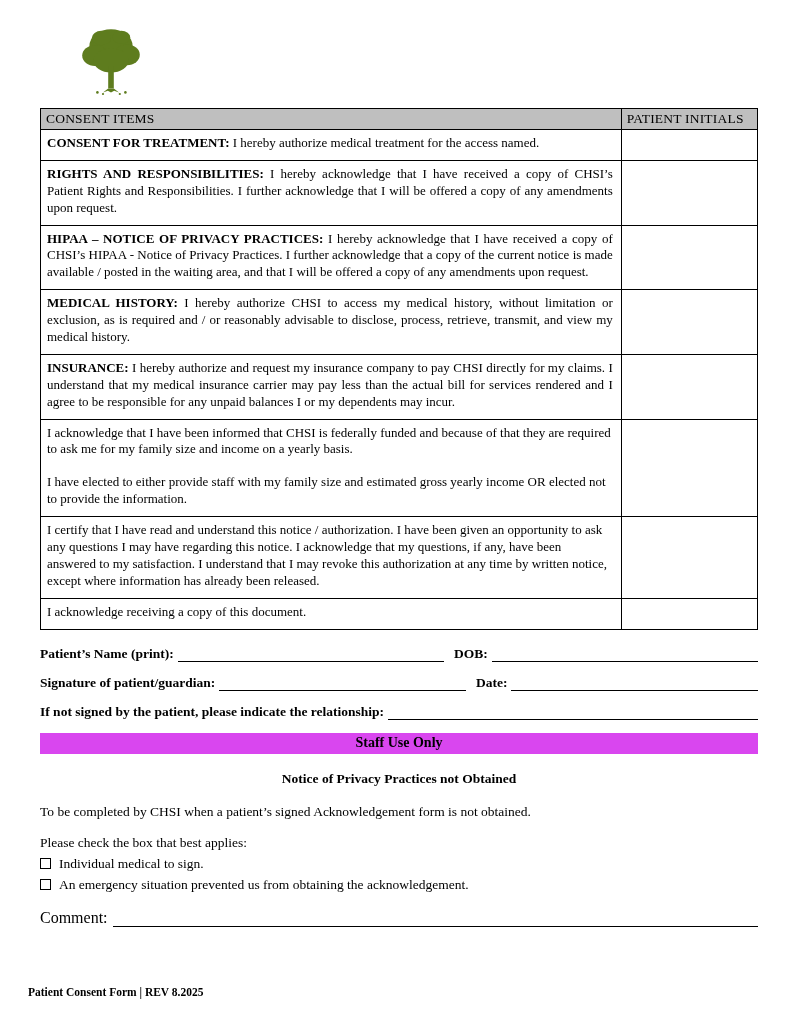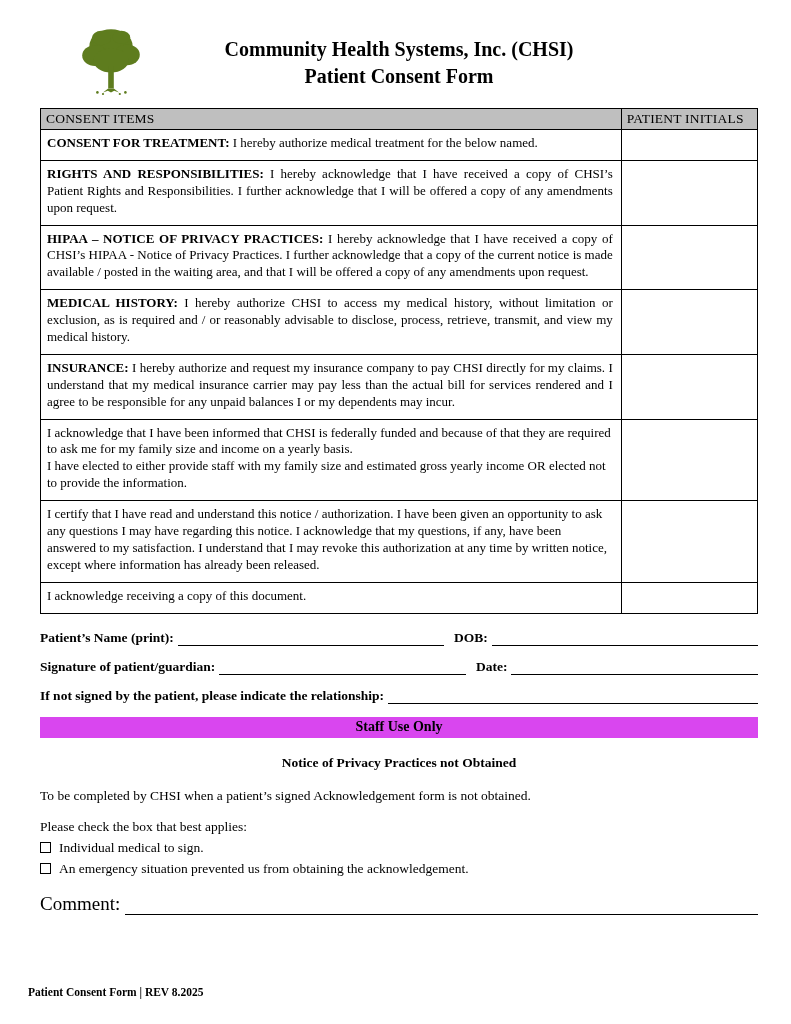--- a/index.html
+++ b/index.html
@@ -34,21 +34,21 @@
     text-align: left;
     padding: 2px 6px 2px 5px;
     letter-spacing: 0.2px;
   }
   td.item-cell {
     font-size: 13px;
     line-height: 1.3;
     padding: 5px 8px 8px 6px;
   }
   td.item-cell.justify { text-align: justify; }
-  td.item-cell p + p { }
+  td.item-cell p + p { margin-top: 16px; }
   td.initials-cell { background: #fff; }
   .row-label { font-weight: bold; }
 
   
   .sig-section { margin-top: 16px; font-size: 13.5px; }
   .sig-row { display: flex; align-items: flex-end; margin-bottom: 13px; }
   .sig-row b { white-space: nowrap; }
   .fill-line { flex: 1; border-bottom: 1px solid #000; height: 15px; min-width: 30px; }
   .fill-line.first { margin-left: 4px; margin-right: 10px; }
   .fill-line.second { margin-left: 4px; }
@@ -71,21 +71,21 @@
   .notice-intro { font-size: 13.5px; margin-top: 17px; }
   .check-prompt { font-size: 13.5px; margin-top: 15px; }
   .check-row { font-size: 13.5px; margin-top: 5px; display: flex; align-items: center; }
   .checkbox {
     display: inline-block;
     width: 11px; height: 11px;
     border: 1.2px solid #000;
     margin-right: 8px;
     flex: 0 0 auto;
   }
-  .comment-row { display: flex; align-items: flex-end; font-size: 19px; margin-top: 16px; }
+  .comment-row { display: flex; align-items: flex-end; font-size: 16px; margin-top: 16px; }
   .comment-row .fill-line { margin-left: 5px; }
 
   
   .footer {
     position: absolute;
     left: 28px; bottom: 26px;
     font-weight: bold;
     font-size: 11.5px;
   }
 </style>
@@ -104,40 +104,36 @@
         <ellipse cx="38" cy="20" rx="12" ry="9"></ellipse>
         <ellipse cx="63" cy="19" rx="11" ry="8"></ellipse>
         <rect x="46.5" y="55" width="7" height="28"></rect>
         <path d="M46.5 83 L40 88 L46 86 L50 88 L54 86 L60 88 L53.5 83 Z"></path>
         <circle cx="33" cy="88" r="1.6"></circle>
           <circle cx="40" cy="90" r="1.4"></circle>
         <circle cx="61" cy="90" r="1.4"></circle>
           <circle cx="68" cy="88" r="1.6"></circle>
       </g>
     </svg>
-    <div class="titles">
-      <div class="title-line">Community Health Systems, Inc. (CHSI)</div>
-      <div class="title-line">Patient Consent Form</div>
-    </div>
   </div>
 
   <table class="consent">
     <colgroup>
         <col class="c-items">
         <col class="c-initials">
       </colgroup>
     <tbody>
         <tr>
       <th class="hdr">CONSENT ITEMS</th>
       <th class="hdr">PATIENT INITIALS</th>
     </tr>
 
     <tr>
       <td class="item-cell">
-        <p><span class="row-label">CONSENT FOR TREATMENT:</span> <span>I hereby authorize medical treatment for the below named.</span></p>
+        <p><span class="row-label">CONSENT FOR TREATMENT:</span> <span>I hereby authorize medical treatment for the access named.</span></p>
       </td>
       <td class="initials-cell"></td>
     </tr>
 
     <tr>
       <td class="item-cell justify">
         <p><span class="row-label">RIGHTS AND RESPONSIBILITIES:</span> <span>I hereby acknowledge that I have received a copy of CHSI’s Patient Rights and Responsibilities. I further acknowledge that I will be offered a copy of any amendments upon request.</span></p>
       </td>
       <td class="initials-cell"></td>
     </tr>

